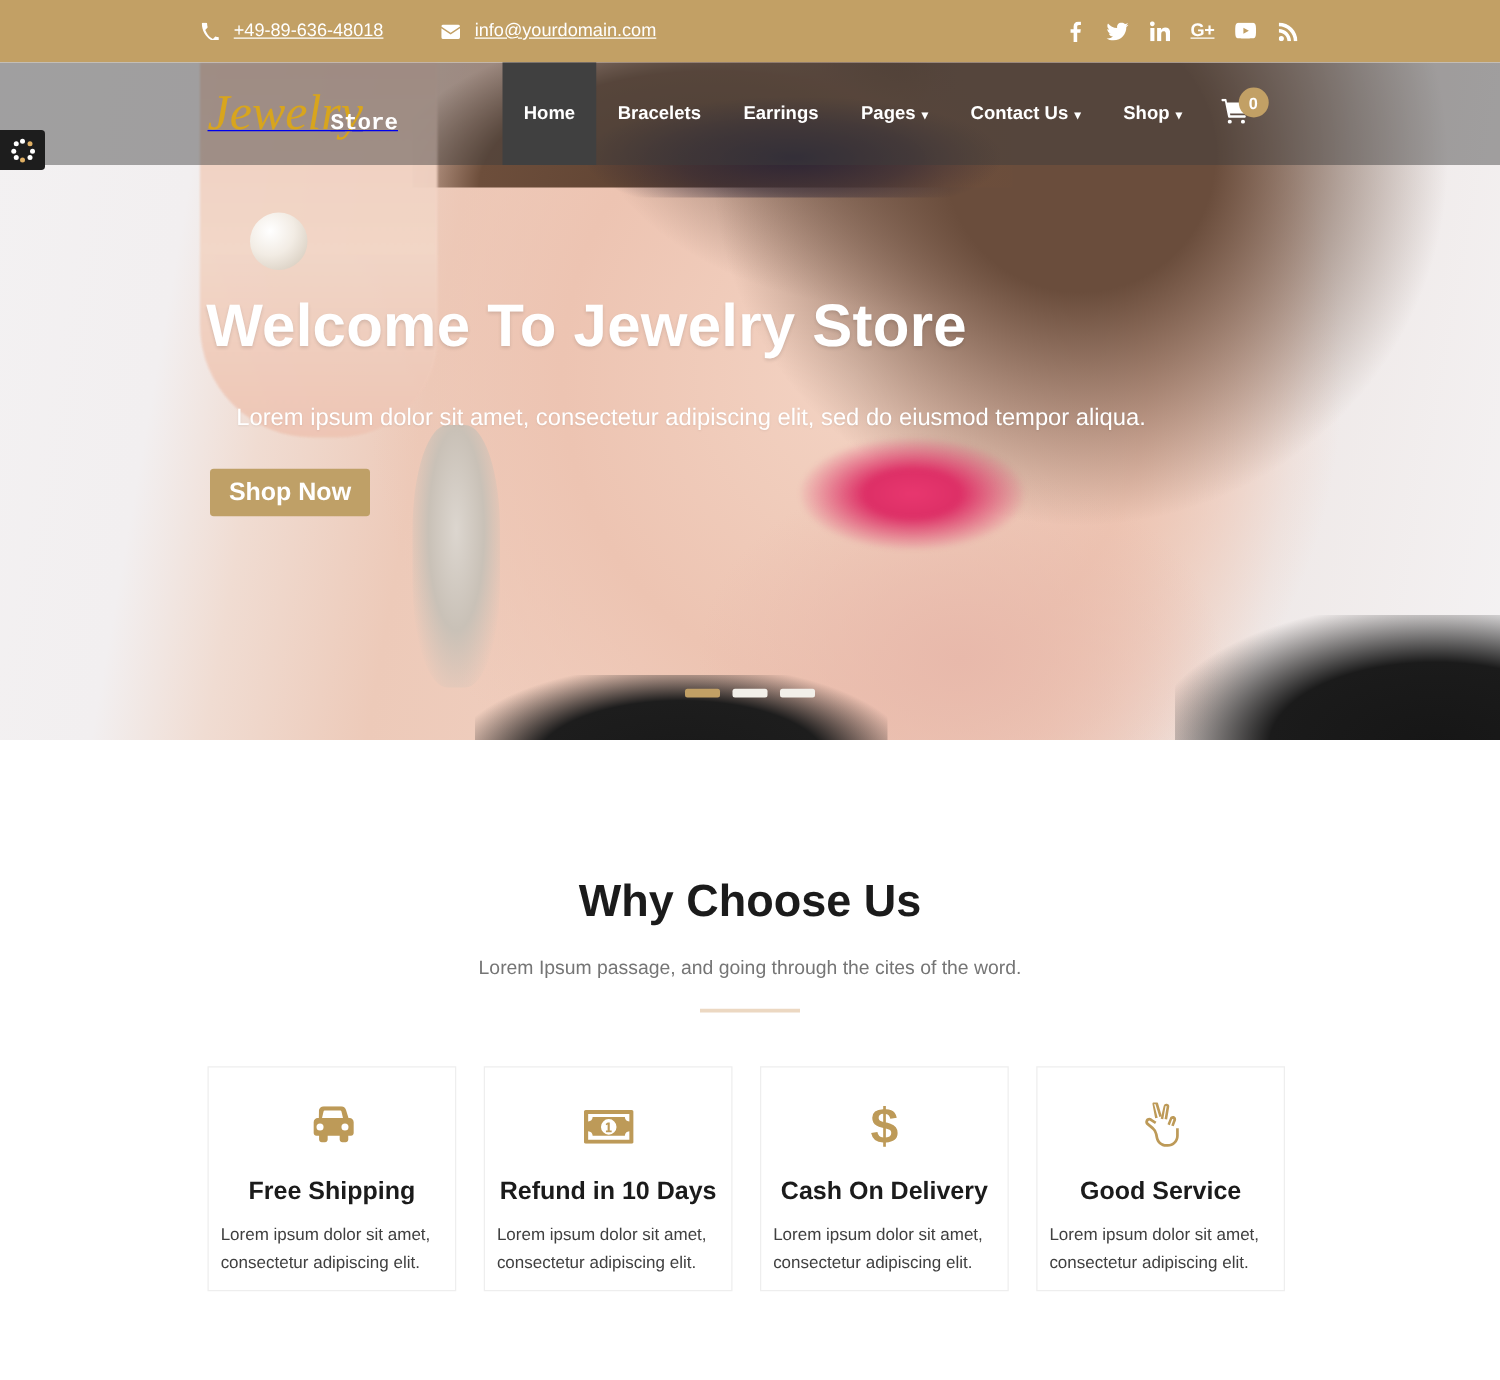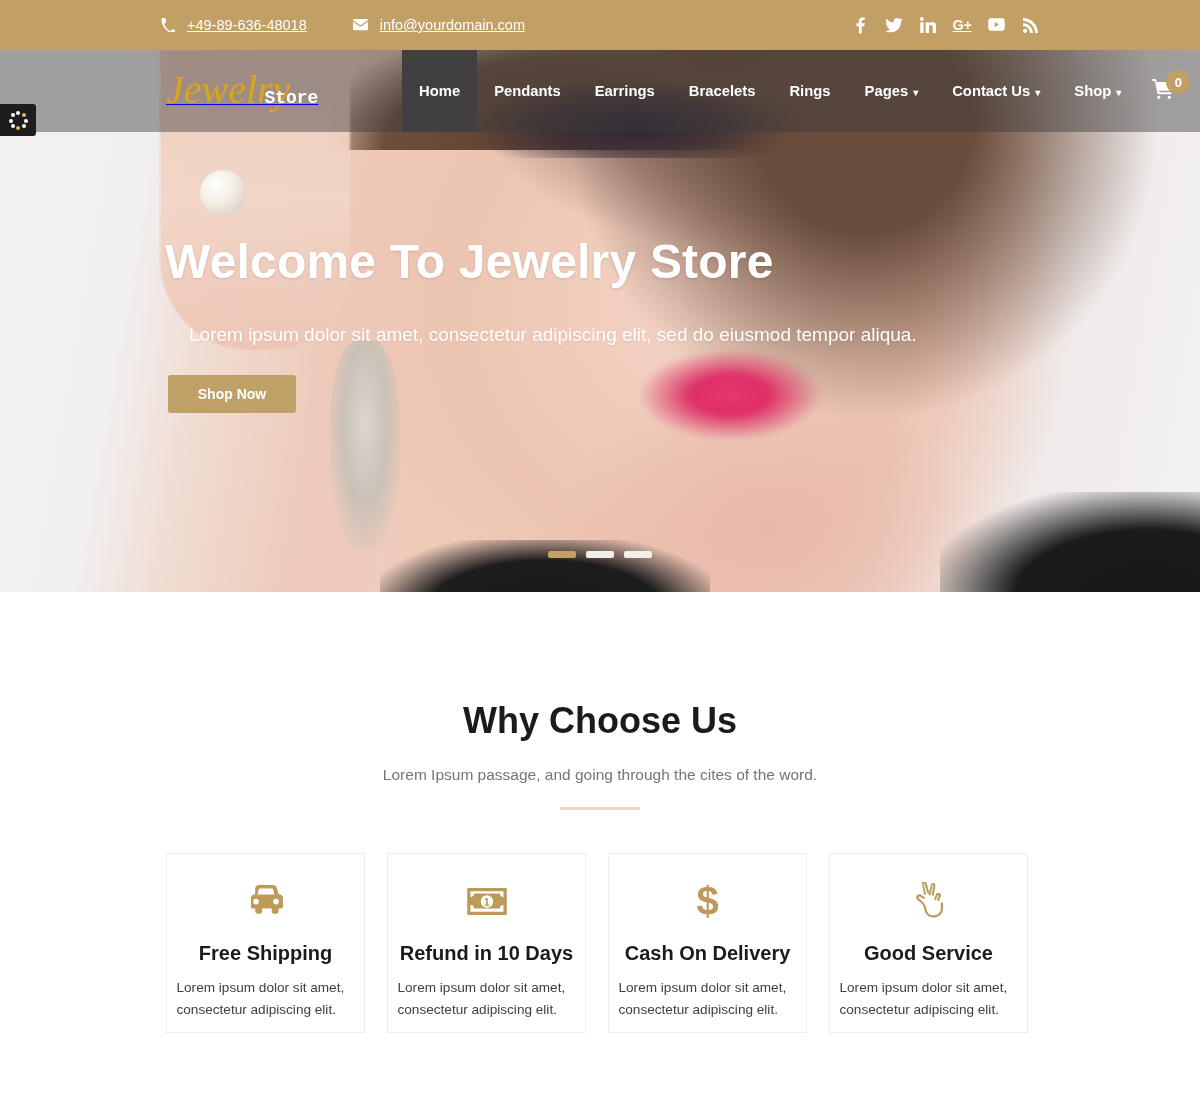--- a/index.html
+++ b/index.html
@@ -10,21 +10,21 @@
     overflow: hidden;
   }
 
   
   .topbar {
     position: absolute; top: 0; left: 0; width: 1200px; height: 50px;
     background: #c2a065;
     display: flex; align-items: center;
   }
   .topbar-left { display: flex; align-items: center; margin-left: 160px; gap: 46px; }
-  .tb-item { display: flex; align-items: flex-start; gap: 12px; color: #ffffff; font-size: 14.5px; }
+  .tb-item { display: flex; align-items: center; gap: 12px; color: #ffffff; font-size: 14.5px; }
   .tb-item .ic { display: inline-flex; width: 15px; height: 15px; align-items: center; justify-content: center; }
   .tb-item .ic svg { fill: #ffffff; }
   .socials { position: absolute; right: 160px; display: flex; align-items: center; gap: 14px; }
   .soc { width: 20px; height: 20px; display: flex; align-items: center; justify-content: center;
          color: #ffffff; font-size: 15px; font-weight: 700; }
   .soc svg { fill: #ffffff; }
 
   
   .hero {
     position: absolute; top: 50px; left: 0; width: 1200px; height: 542px;
@@ -70,21 +70,21 @@
     position: absolute; left: 6px; top: 274px;
     font-size: 19px; color: #ffffff; white-space: nowrap;
     text-shadow: 0 1px 2px rgba(0,0,0,.08);
     margin-left: 23px;
   }
   .hero-btn {
     position: absolute; left: 8px; top: 325px;
     width: 128px; height: 38px; border: none; border-radius: 3px;
     background: #bfa067; color: #ffffff;
     font-family: "Liberation Sans", sans-serif;
-    font-size: 14px; font-weight: 700; cursor: pointer;
+    font-size: 20px; font-weight: 700; cursor: pointer;
   }
   .dots { position: absolute; left: 50%; transform: translateX(-50%); bottom: 34px; display: flex; gap: 10px; }
   .dot { width: 28px; height: 7px; border-radius: 2px; background: #f2efe9; cursor: pointer; }
   .dot.active { background: #c2a065; }
 
   
   .navbar {
     position: absolute; top: 50px; left: 0; width: 1200px; height: 82px;
     background: rgba(60,60,60,.45);
     display: flex; align-items: center;
@@ -232,30 +232,24 @@
 
 <div class="navbar">
   <a class="brand" href="#">
     <span class="b1">Jewelry</span><span class="b2">Store</span>
   </a>
   <nav class="menu">
     <a class="mi active" href="#">
       <span>Home</span>
     </a>
     <a class="mi" href="#">
-      <span>Pendants</span>
+      <span>Bracelets</span>
     </a>
     <a class="mi" href="#">
       <span>Earrings</span>
-    </a>
-    <a class="mi" href="#">
-      <span>Bracelets</span>
-    </a>
-    <a class="mi" href="#">
-      <span>Rings</span>
     </a>
     <a class="mi" href="#">
       <span>Pages</span>
       <span class="caret">▾</span>
     </a>
     <a class="mi" href="#">
       <span>Contact Us</span>
       <span class="caret">▾</span>
     </a>
     <a class="mi" href="#">

